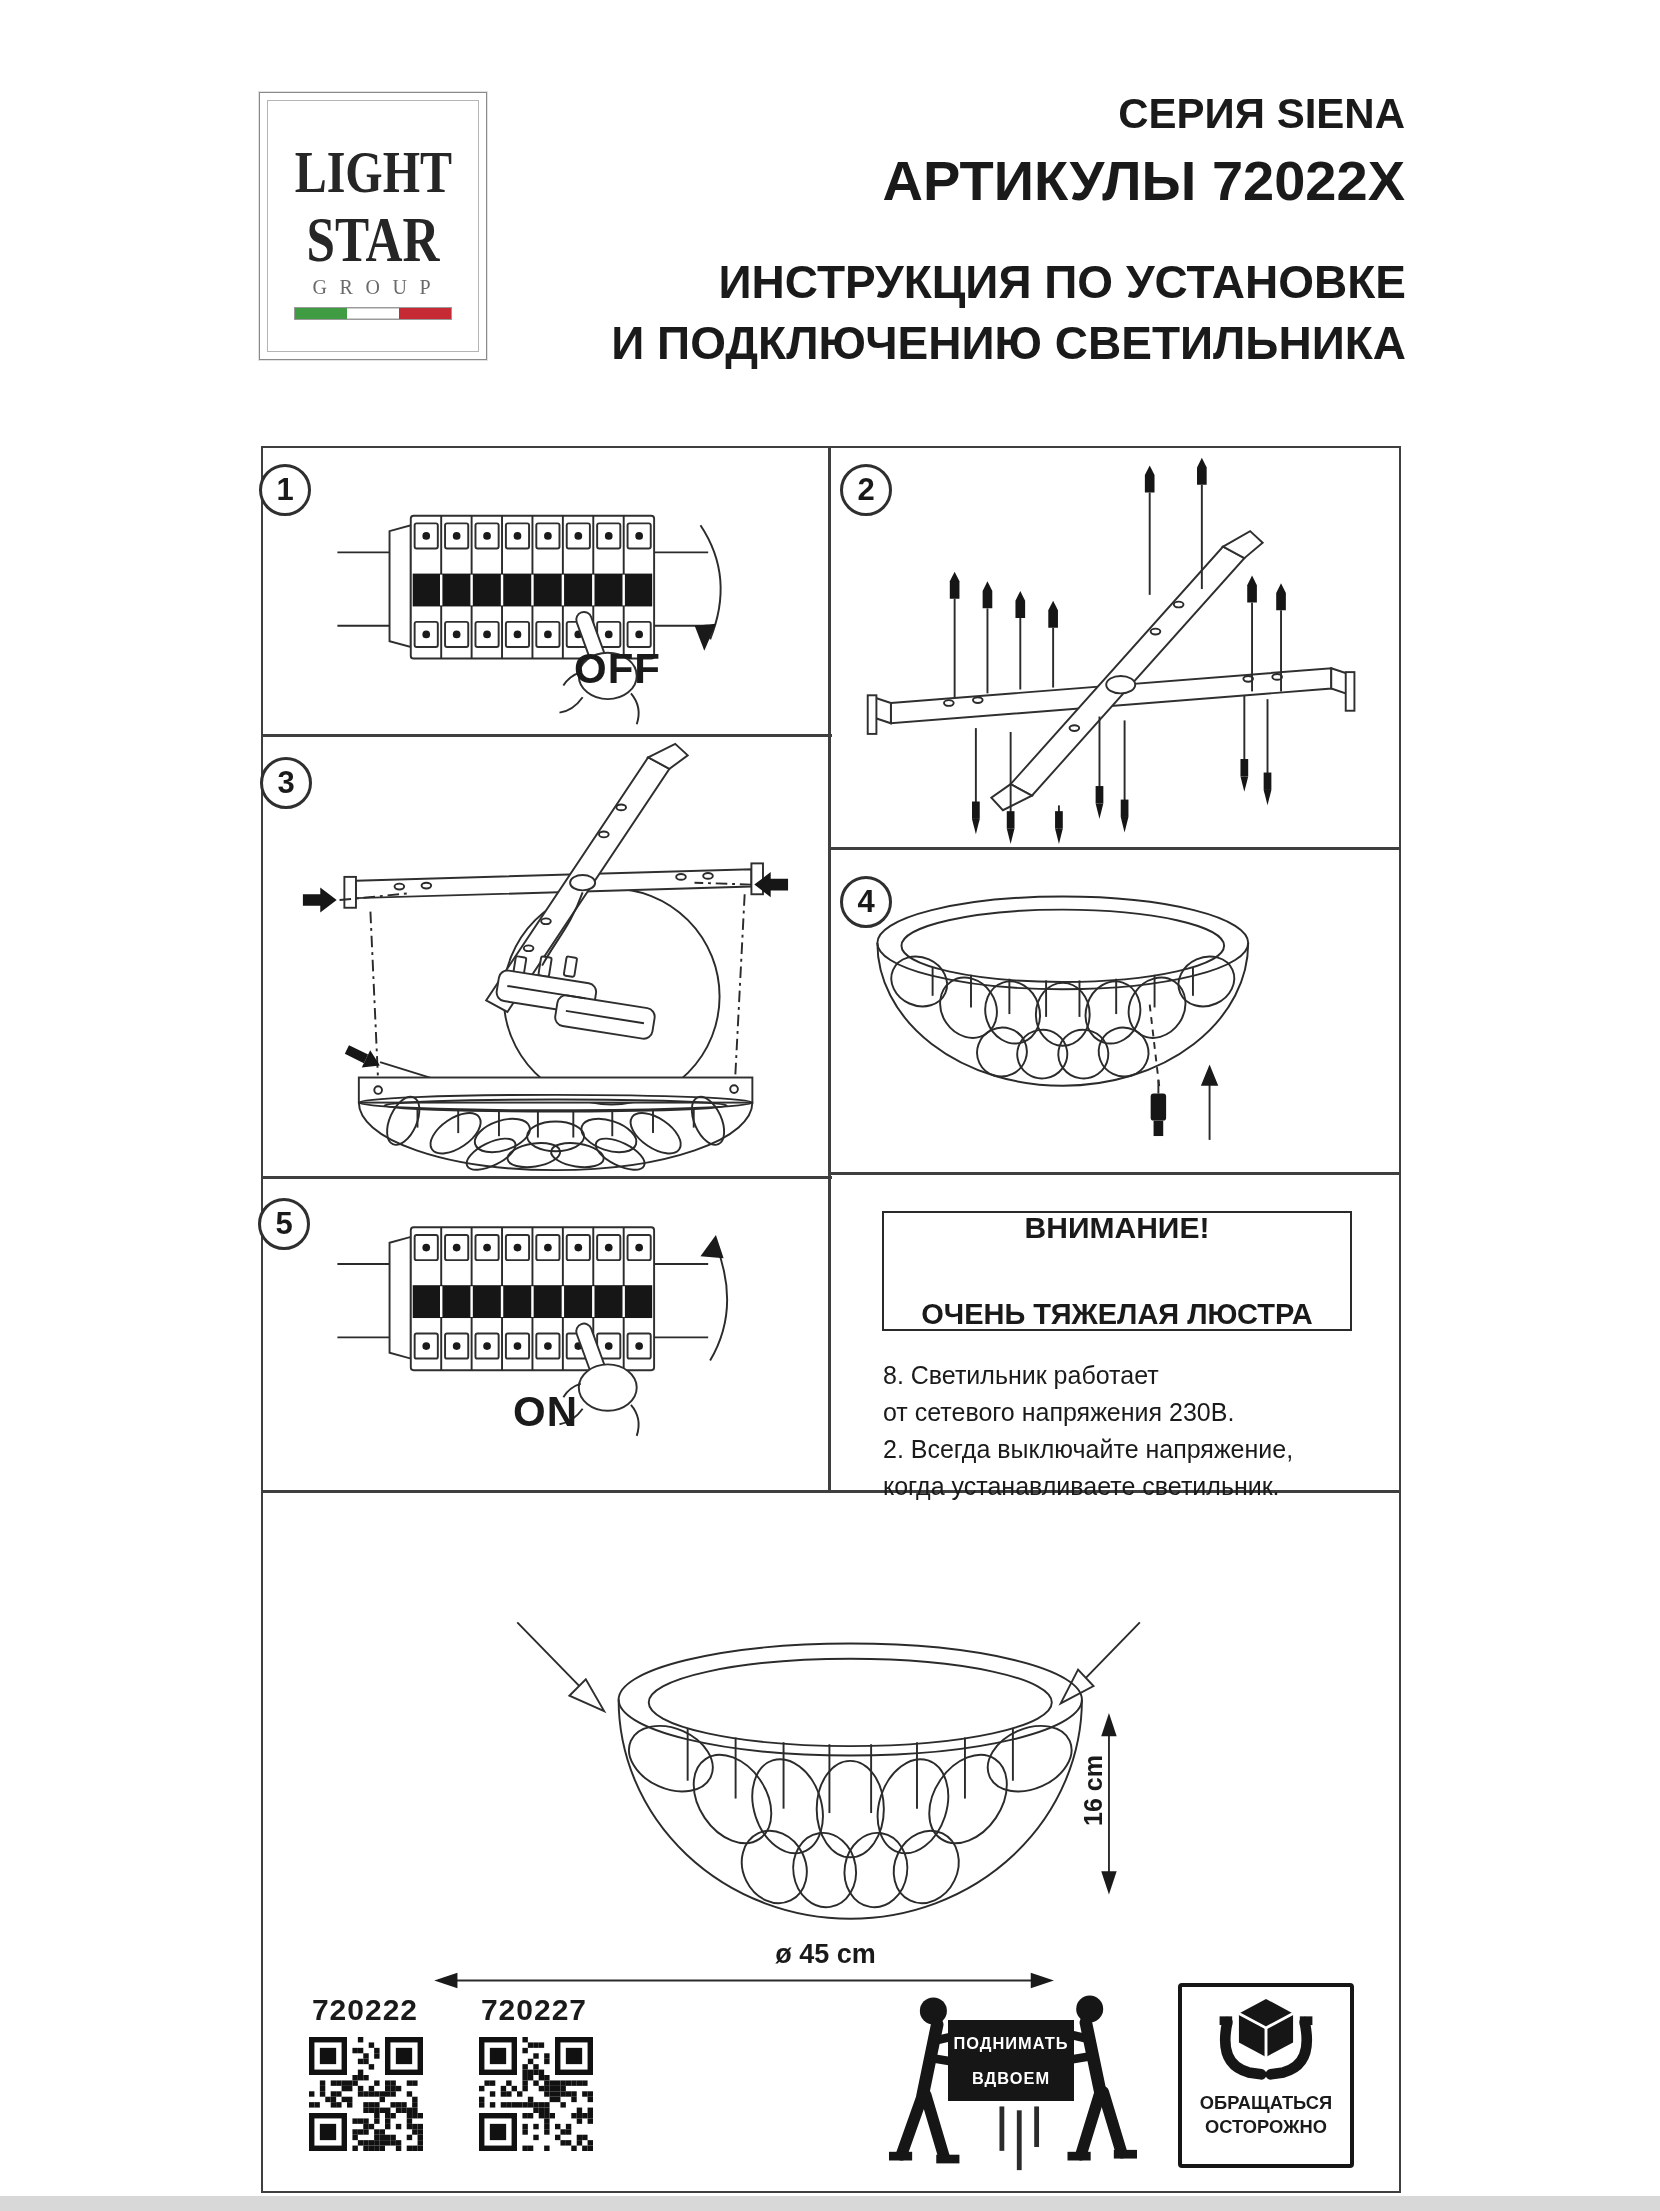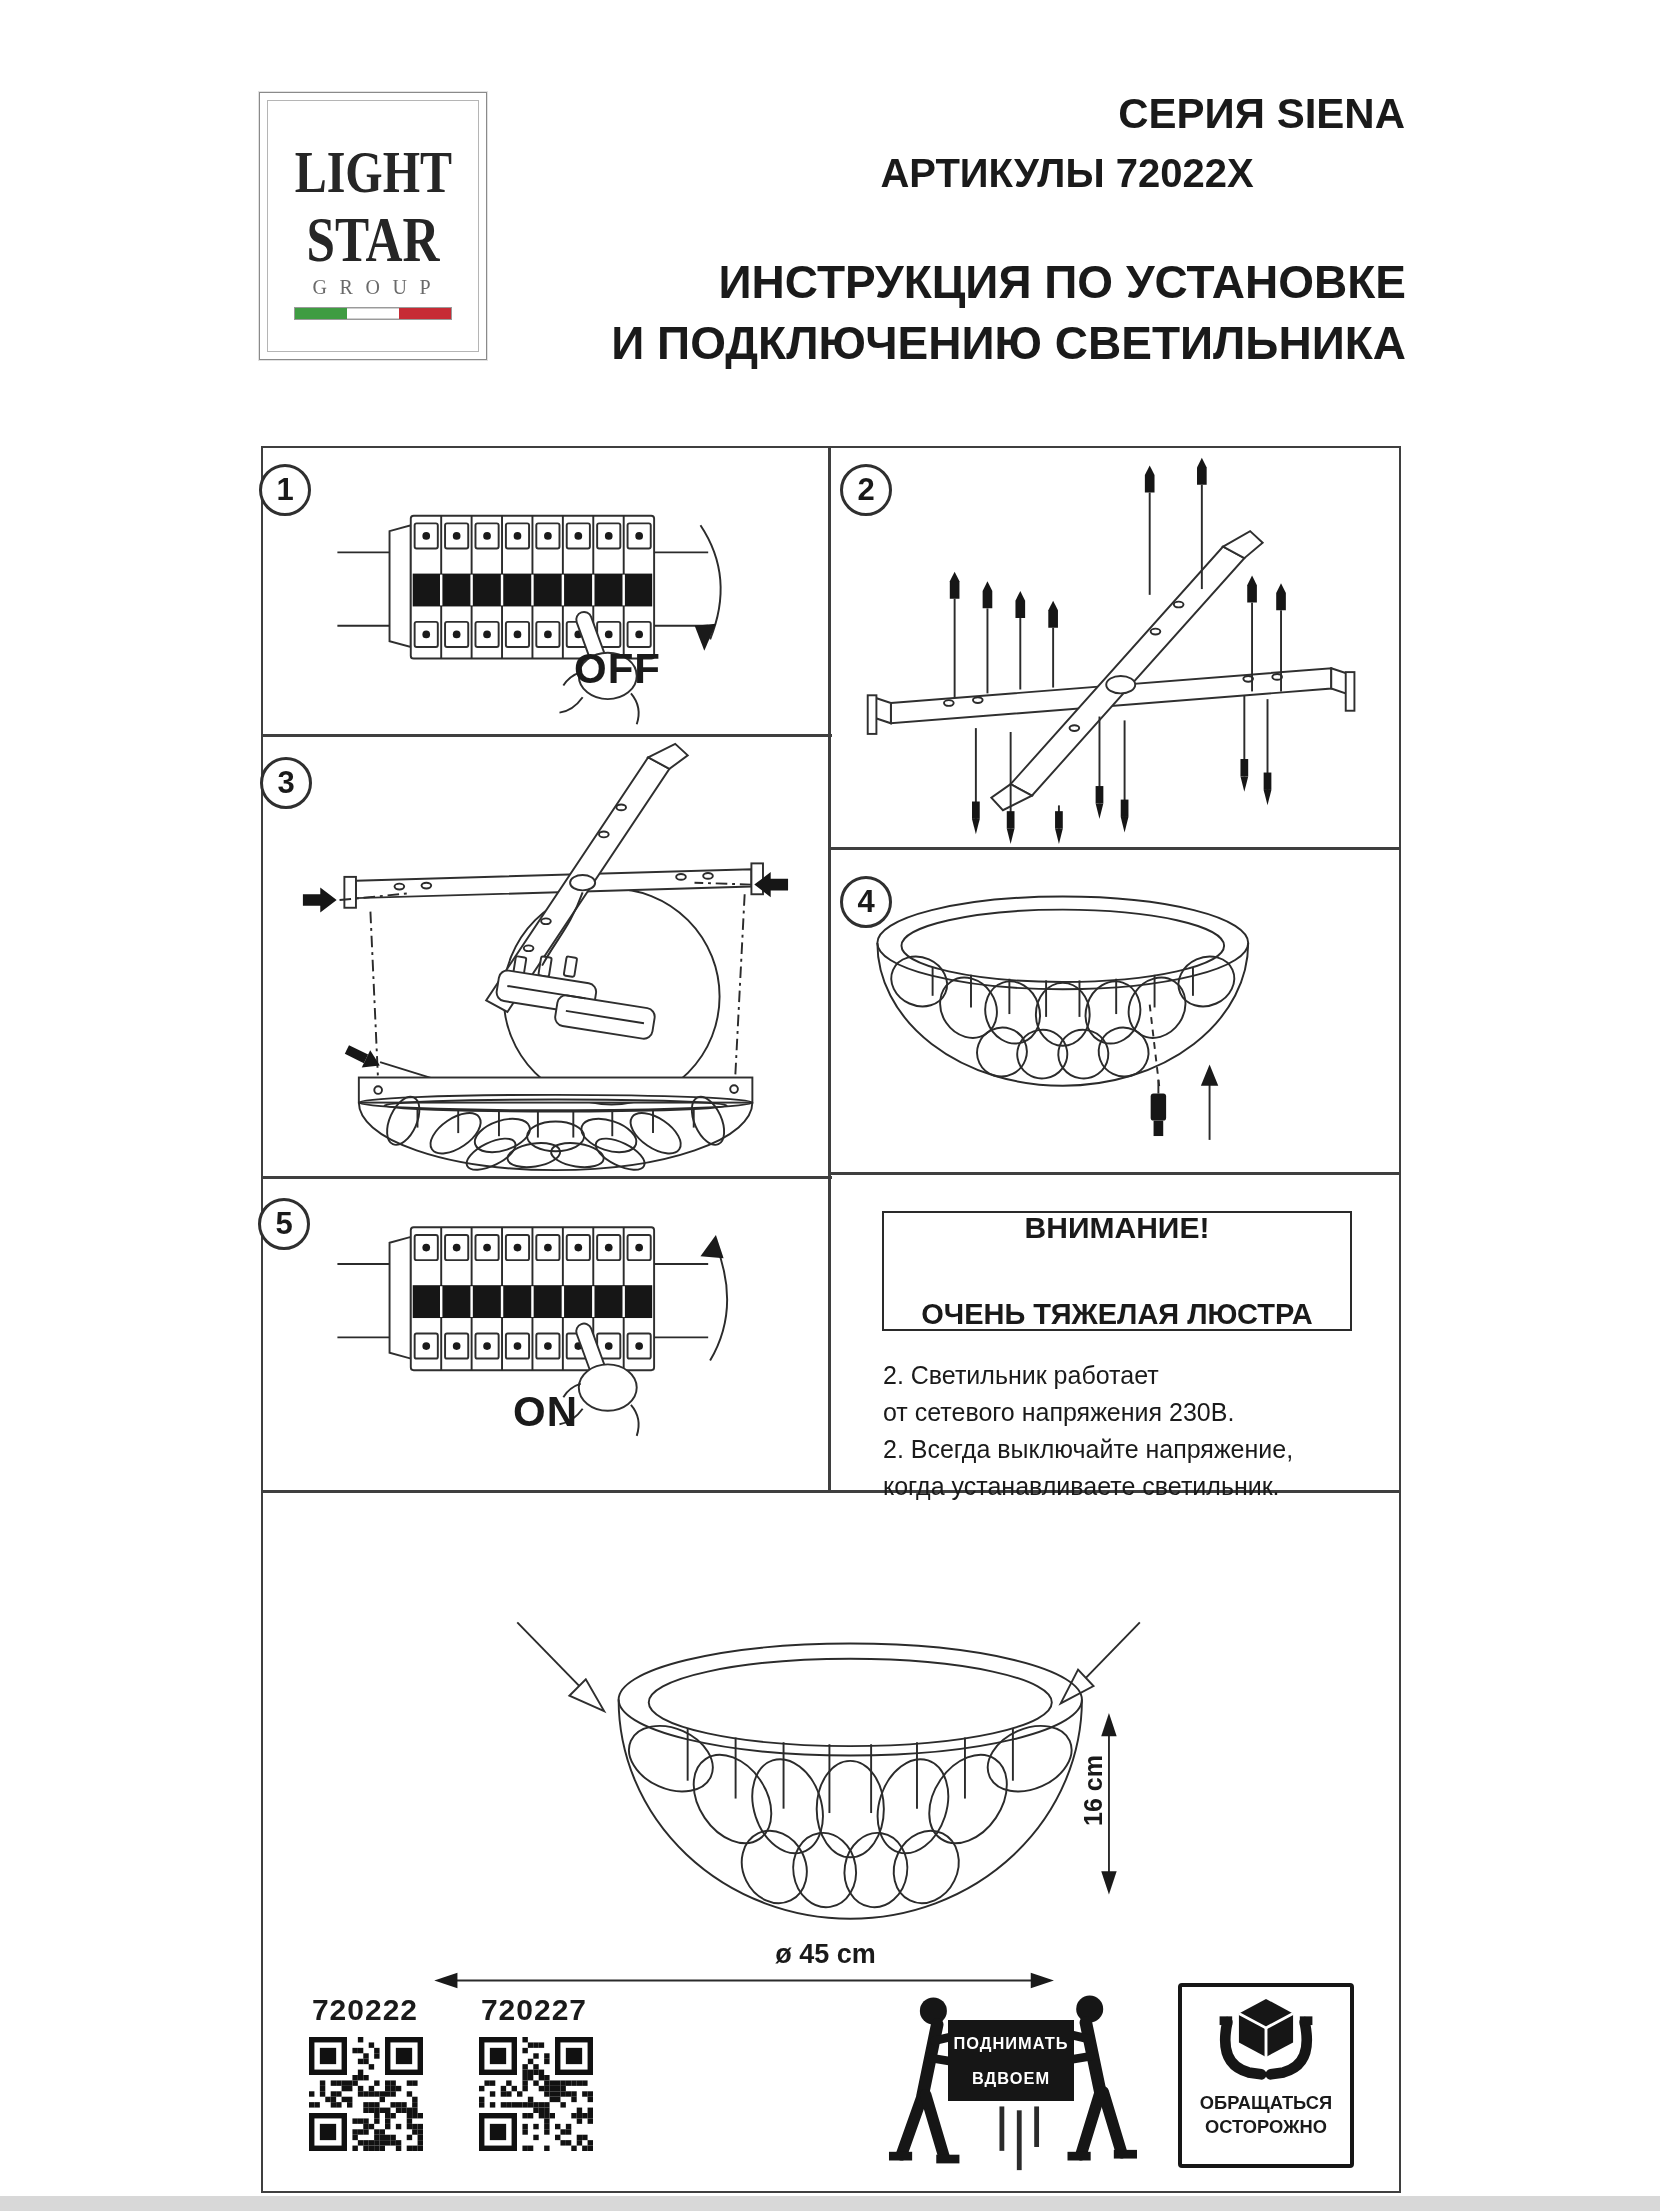--- a/index.html
+++ b/index.html
@@ -15,21 +15,21 @@
   .logo-word{font-family:"Liberation Serif",serif;font-weight:bold;color:#262626;
              transform:scaleX(0.8);transform-origin:50% 50%;line-height:1;}
   .logo-w1{font-size:60px;}
   .logo-w2{font-size:64px;margin-top:5.8px;}
   .logo-group{font-size:20px;letter-spacing:12.6px;color:#6a6a6a;margin-top:4px;margin-left:9.7px;
               font-family:"Liberation Serif",serif;}
   .logo-flag{margin-top:8.7px;width:156px;height:10.6px;display:flex;border:1px solid #9a9a9a;}
   .logo-flag span{flex:1;}
   .hdr{font-weight:bold;text-align:right;line-height:1;}
   .hdr-series{right:256px;top:93px;width:676px;font-size:42px;}
-  .hdr-articles{right:256px;top:153px;width:676px;font-size:40px;text-align:center;}
+  .hdr-articles{right:256px;top:153px;width:676px;font-size:56px;}
   .hdr-t1{right:255px;top:259px;width:869px;font-size:46px;}
   .hdr-t2{right:255px;top:320px;width:869px;font-size:46px;}
   
   .gridline{background:#3f3f3f;}
   .outer-border{left:261px;top:446px;width:1140px;height:1747px;border:2.9px solid #3f3f3f;box-sizing:border-box;}
   
   .c{width:52px;height:52px;border:3.4px solid #2f2f2f;border-radius:50%;box-sizing:border-box;
      display:flex;align-items:center;justify-content:center;font-size:31px;font-weight:bold;background:#fff;}
   
   .switch-label{font-size:42px;font-weight:600;text-align:center;letter-spacing:1px;}
@@ -397,21 +397,21 @@
     <path class="ln" d="M462,188 q32,-54 6,-120" stroke-width="3"></path>
     <polygon points="468,58 452,80 476,82" fill="#1a1a1a"></polygon>
   </svg>
   <div class="abs switch-label" style="left:454px;top:1388px;width:183px">ON</div>
 
   <div class="abs attention-box">
     <div class="attention-title">ВНИМАНИЕ!</div>
     <div class="attention-sub">ОЧЕНЬ ТЯЖЕЛАЯ ЛЮСТРА</div>
   </div>
   <div class="abs notes">
-    <div>2. Светильник работает</div>
+    <div>8. Светильник работает</div>
     <div>от сетевого напряжения 230В.</div>
     <div>2. Всегда выключайте напряжение,</div>
     <div>когда устанавливаете светильник.</div>
   </div>
 
 
   <svg class="abs" style="left:264px;top:1493px" width="1132" height="694" viewBox="0 0 1172 719">
     <g>
       <line class="ln" x1="262" y1="134" x2="340" y2="214" stroke-width="2.5"></line>
       <polygon class="shape" points="352,226 316,210 333,193"></polygon>

